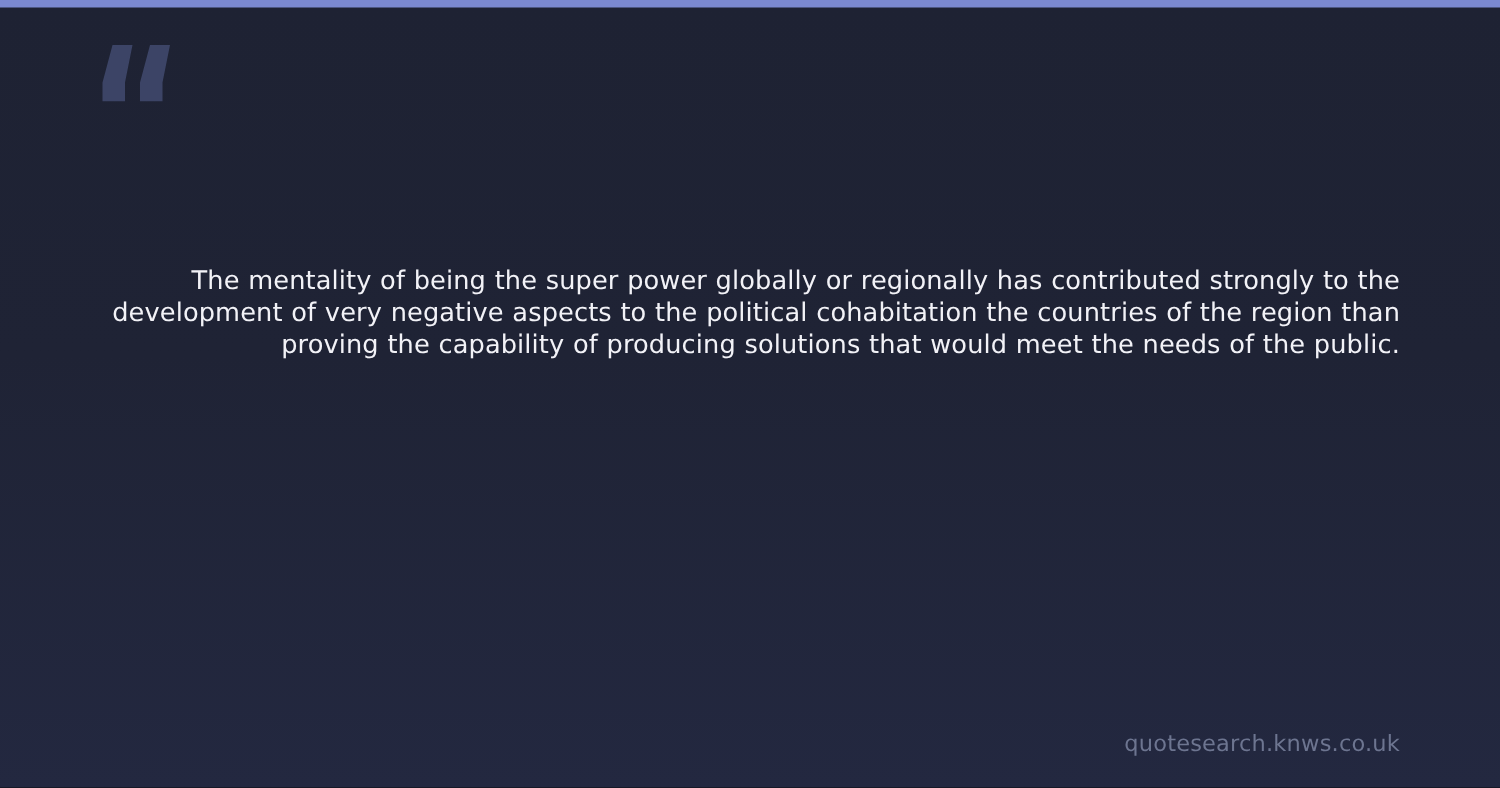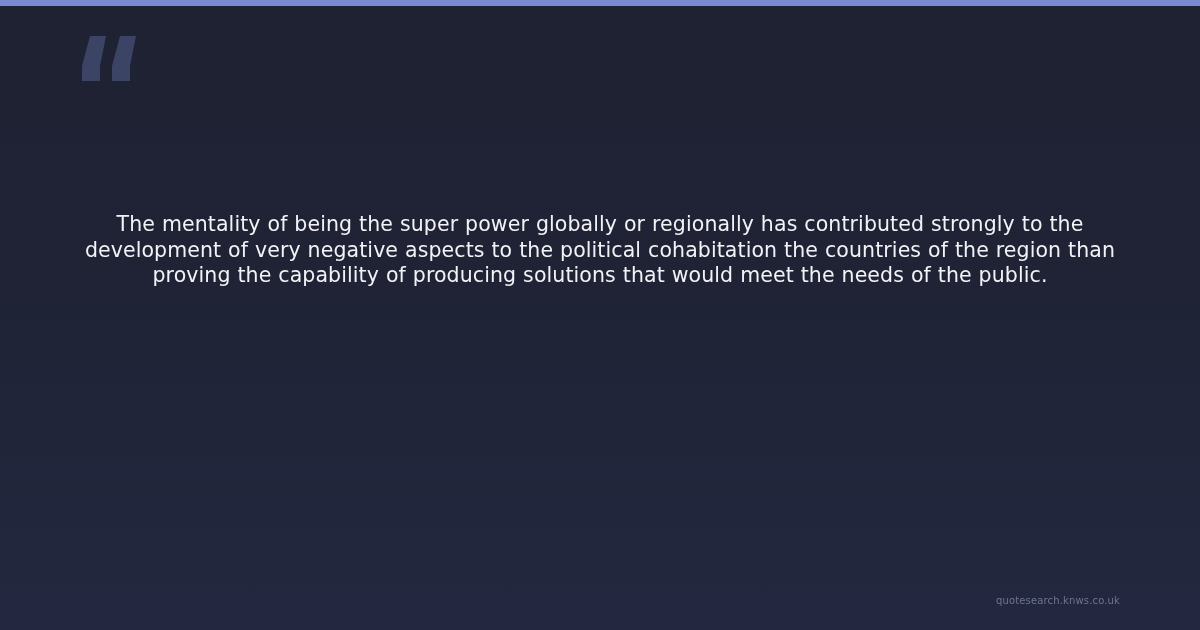--- a/index.html
+++ b/index.html
@@ -55,21 +55,21 @@
 
   .quote-text {
     margin: 0;
     color: #f2f2f7;
     font-family: "DejaVu Sans", sans-serif;
     font-size: 20.5px;
     font-weight: 400;
     line-height: 25.7px;
     letter-spacing: 0.1px;
     max-width: 1040px;
-    text-align: center;
+    text-align: right;
     word-spacing: 0.3px;
   }
 
   .attribution {
     margin: 0;
     padding-top: 30px;
     font-family: "DejaVu Sans", sans-serif;
     font-size: 21px;
     font-weight: 700;
     letter-spacing: 0.4px;
@@ -83,21 +83,21 @@
     color: #8090da;
   }
 
   
   .watermark {
     position: absolute;
     right: 80px;
     bottom: 24px;
     color: #6d7590;
     font-family: "DejaVu Sans", sans-serif;
-    font-size: 10px;
+    font-size: 18px;
     font-weight: 400;
     letter-spacing: 0.15px;
     text-align: right;
   }
 </style>
 </head>
 <body>
 
 <div class="quote-card">
 

